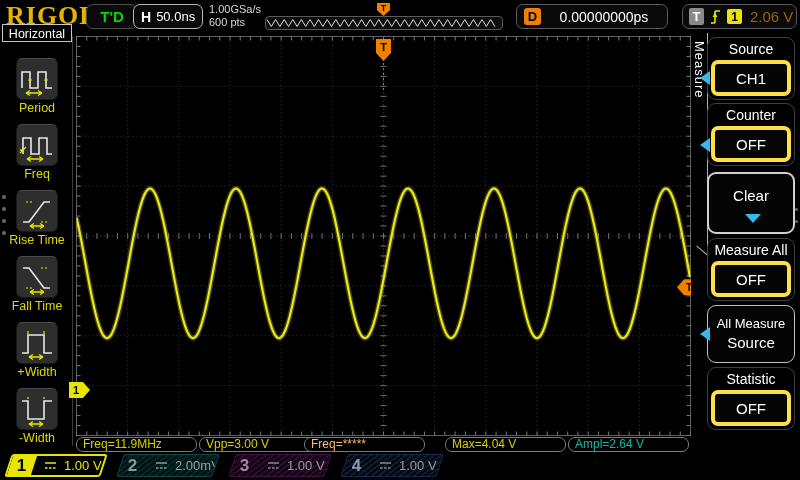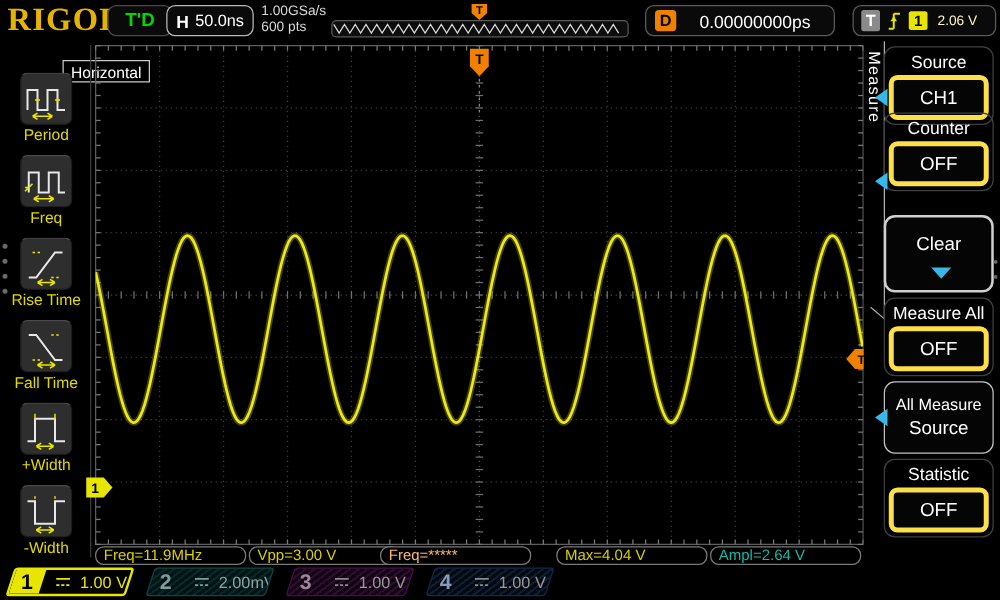--- a/index.html
+++ b/index.html
@@ -22,25 +22,25 @@
         font-size:9px;font-weight:bold;color:#000;text-align:center;line-height:10px;}
   #d-box{left:516px;width:152px;border-color:#5a5a5a;}
   #d-badge{width:17px;height:17px;background:#f08000;border-radius:3px;color:#000;font-weight:bold;
         font-size:13px;display:flex;align-items:center;justify-content:center;margin-left:7px;}
   #d-box .dv{font-size:14px;margin:0 auto;}
   #t-box{left:682px;width:115px;border-color:#5a5a5a;}
   #t-badge{width:15px;height:17px;background:#8a8a8a;border-radius:2px;color:#fff;font-weight:bold;
         font-size:13px;display:flex;align-items:center;justify-content:center;margin-left:6px;}
   #t-source-badge{width:15px;height:15px;background:#e8e600;border-radius:2px;color:#000;font-weight:bold;
         font-size:12px;display:flex;align-items:center;justify-content:center;}
-  #t-box .lvl{font-size:11px;color:#fef9c3;}
+  #t-box .lvl{font-size:15px;color:#a16207;}
   #t-box .edge{margin-left:6px;margin-right:6px;}
   
-  #left-title{position:absolute;left:2px;top:48px;width:70px;height:18px;border:1px solid #c8c8c8;
-        font-size:12.5px;color:#fff;text-align:center;line-height:18px;box-sizing:border-box;margin-left:48px;}
+  #left-title{position:absolute;left:2px;top:24px;width:70px;height:18px;border:1px solid #c8c8c8;
+        font-size:12.5px;color:#fff;text-align:center;line-height:18px;box-sizing:border-box;}
   #left-border{position:absolute;left:72px;top:36px;width:1px;height:410px;background:#3c3c3c;}
   .lm-item{position:absolute;left:0;width:74px;text-align:center;}
   .lm-icon{width:40px;height:40px;margin:0 auto;background:#2e2e2e;border:1px solid #1a1a1a;
         border-top-color:#4a4a4a;border-radius:6px;}
   .lm-label{font-size:12.5px;color:#e0d800;margin-top:1px;}
   .page-dot{position:absolute;width:4px;height:4px;border-radius:50%;background:#6a6a6a;}
   
   .mcell{position:absolute;top:437px;width:121px;height:15px;border:1px solid #7a7a7a;border-radius:7px;
         box-sizing:border-box;font-size:12px;line-height:13px;padding-left:6px;background:#000;overflow:hidden;}
   
@@ -612,21 +612,21 @@
     <div id="measure-tab">Measure</div>
     <div id="rm-vline"></div>
     <div id="rm-diag"></div>
 
     <div class="rm-group" style="top:4px;height:63px">
       <div class="rm-label">Source</div>
       <div class="rm-value">CH1</div>
     </div>
     <div class="tri-left" style="left:9px;top:38px"></div>
 
-    <div class="rm-group" style="top:57px;height:63px">
+    <div class="rm-group" style="top:70px;height:63px">
       <div class="rm-label">Counter</div>
       <div class="rm-value">OFF</div>
     </div>
     <div class="tri-left" style="left:9px;top:105px"></div>
 
     <div class="rm-bigbox" style="top:139px;height:62px">
       <div style="font-size:15px;margin-top:13px">Clear</div>
       <div class="tri-down" style="left:36px;top:40px"></div>
     </div>
 

